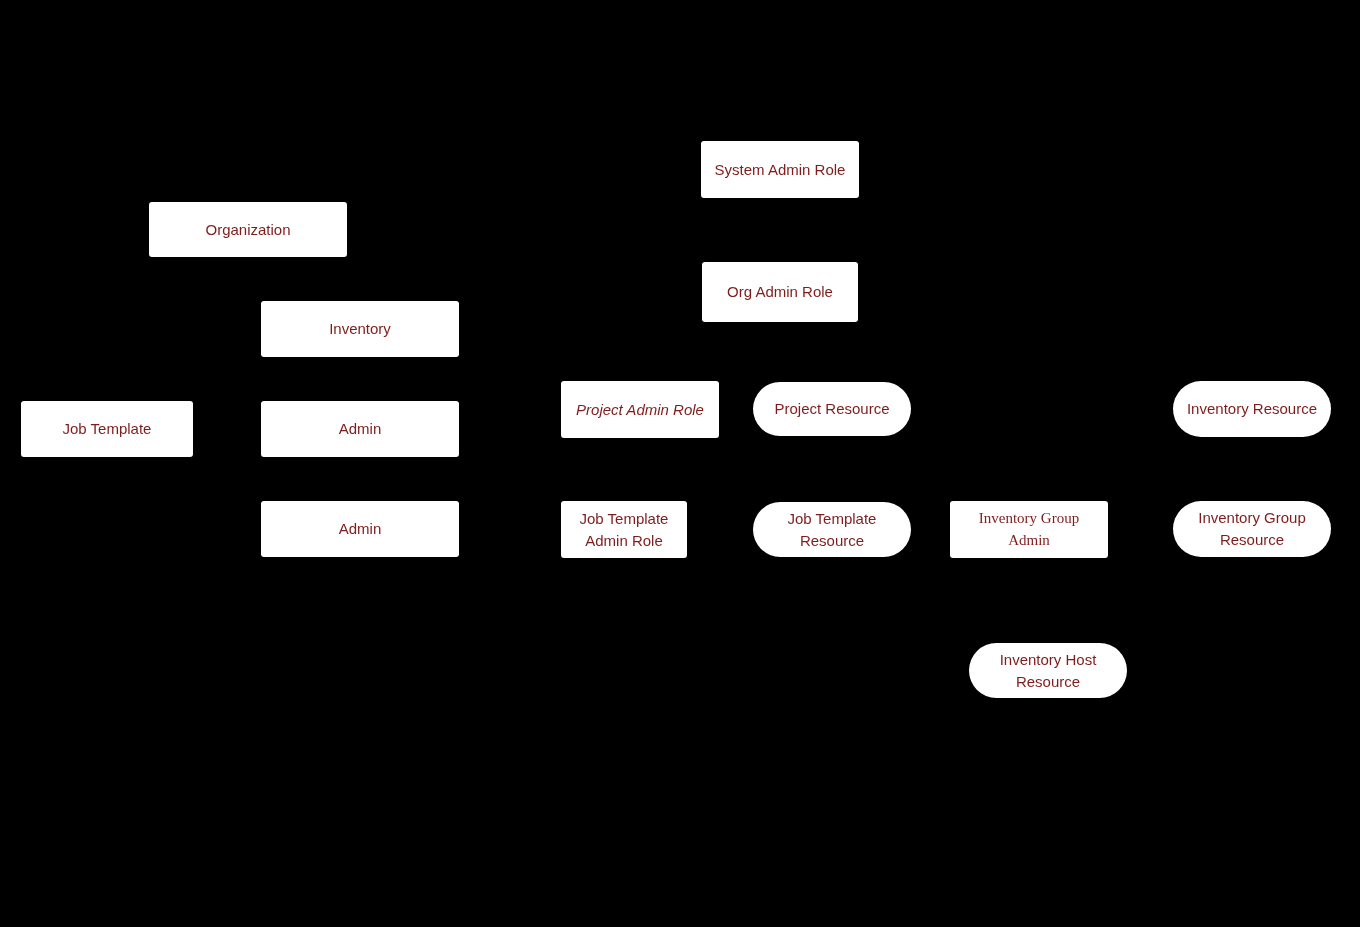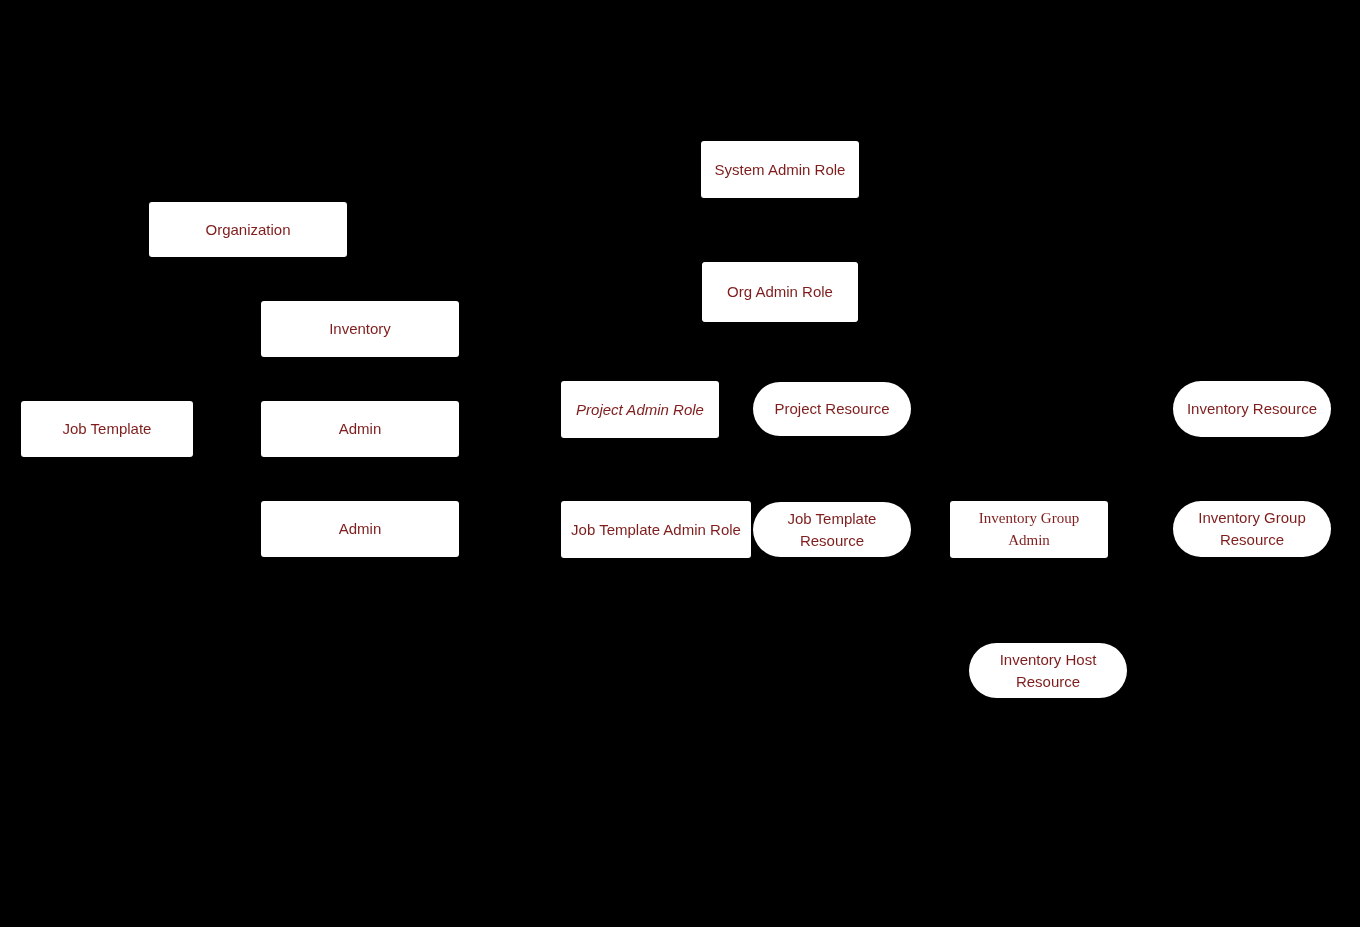--- a/index.html
+++ b/index.html
@@ -56,21 +56,21 @@
   <div class="node rect" style="left:702px; top:262px; width:156px; height:60px;">Org Admin Role</div>
 
 
   <div class="node rect" style="left:561px; top:381px; width:158px; height:57px;font-style:italic;">Project Admin Role</div>
 
   <div class="node pill" style="left:753px; top:382px; width:158px; height:54px;">Project Resource</div>
 
 
   <div class="node pill" style="left:1173px; top:381px; width:158px; height:56px;">Inventory Resource</div>
 
-  <div class="node rect" style="left:561px; top:501px; width:190px; height:57px;">Job Template Admin Role</div>
+  <div class="node rect" style="left:561px; top:501px; width:126px; height:57px;">Job Template Admin Role</div>
 
   <div class="node pill" style="left:753px; top:502px; width:158px; height:55px;">Job Template Resource</div>
 
   <div class="node rect" style="left:950px; top:501px; width:158px; height:57px;font-family:Liberation Serif, serif;">Inventory Group Admin</div>
 
   <div class="node pill" style="left:1173px; top:501px; width:158px; height:56px;">Inventory Group Resource</div>
 
   <div class="node pill" style="left:969px; top:622px; width:158px; height:55px;margin-top:21px;">Inventory Host Resource</div>
 
 </div>

